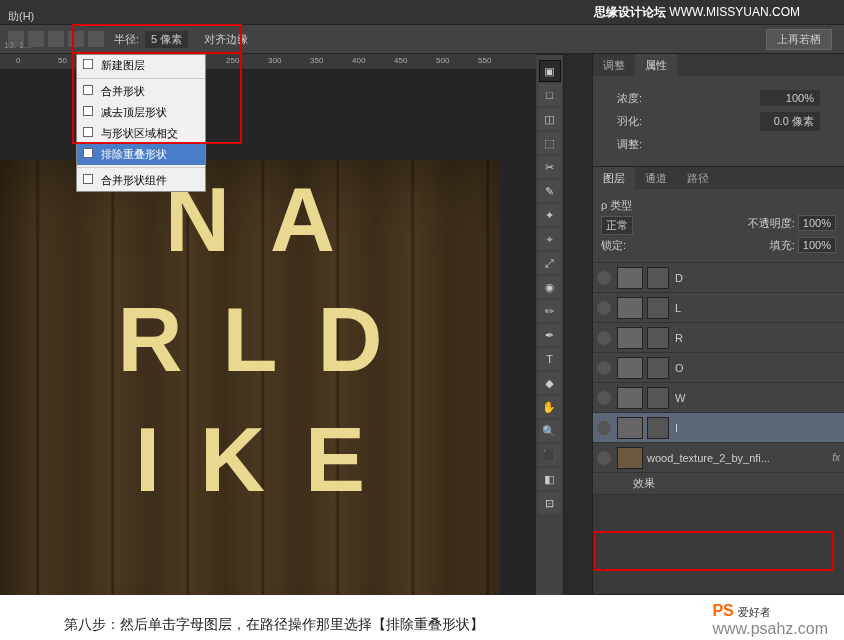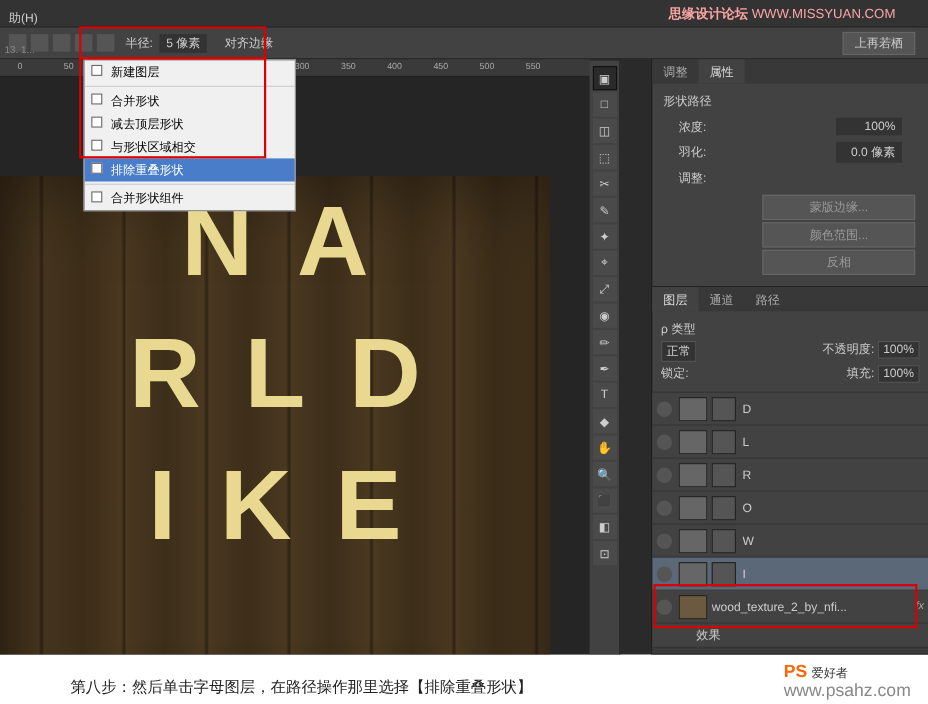--- a/index.html
+++ b/index.html
@@ -1,29 +1,29 @@
 <!DOCTYPE html>
 <html><head>
 <meta charset="utf-8">
 <style>
 * { margin: 0; padding: 0; box-sizing: border-box; font-family: "Microsoft YaHei", Arial, sans-serif; }
 body { background: #fff; width: 844px; height: 640px; position: relative; overflow: hidden; }
 .app { background: #2a2a2a; width: 844px; height: 595px; position: relative; overflow: hidden; }
-.watermark-top { position: absolute; top: 4px; right: 30px; color: #fca5a5; font-size: 12px; z-index: 100; }
+.watermark-top { position: absolute; top: 4px; right: 44px; color: #ffffff; font-size: 12px; z-index: 100; }
 .watermark-top .bold { font-weight: bold; }
 .menubar { height: 24px; background: #333; display: flex; align-items: flex-end; padding: 0 8px; color: #ccc; font-size: 11px; }
 .menubar span { margin-right: 10px; }
 .optbar { height: 30px; background: #424242; border-top: 1px solid #222; border-bottom: 1px solid #222; display: flex; align-items: center; padding: 0 8px; color: #ccc; font-size: 11px; position: relative; }
 .optbar .ico { width: 16px; height: 16px; background: #555; margin-right: 4px; display: inline-block; }
 .optbar .lbl { margin: 0 6px; }
 .optbar .val { background: #333; padding: 1px 6px; margin-right: 10px; }
 .optbar .right-btn { position: absolute; right: 12px; background: #555; border: 1px solid #666; padding: 2px 10px; font-size: 11px; color: #ccc; }
 .red-box-1 { position: absolute; top: 24px; left: 72px; width: 170px; height: 30px; border: 2px solid #d00; z-index: 50; pointer-events: none; }
 .red-box-2 { position: absolute; top: 52px; left: 72px; width: 170px; height: 92px; border: 2px solid #d00; z-index: 50; pointer-events: none; }
-.dropdown { position: absolute; top: 54px; left: 76px; width: 193px; background: #f0f0f0; z-index: 40; font-size: 11px; color: #000; border: 1px solid #888; }
+.dropdown { position: absolute; top: 54px; left: 76px; width: 130px; background: #f0f0f0; z-index: 40; font-size: 11px; color: #000; border: 1px solid #888; }
 .dropdown .item { padding: 3px 8px 3px 24px; position: relative; }
 .dropdown .item.selected { background: #4a7dc9; color: #fff; }
 .dropdown .item .sq { position: absolute; left: 6px; top: 4px; width: 10px; height: 10px; border: 1px solid #666; background: #fff; }
 .dropdown .sep { height: 1px; background: #ccc; margin: 2px 0; }
 .ruler-h { position: absolute; top: 54px; left: 0; right: 280px; height: 16px; background: #3a3a3a; border-bottom: 1px solid #222; }
 .ruler-h .tick { position: absolute; top: 2px; color: #aaa; font-size: 8px; }
 .canvas-area { position: absolute; top: 70px; left: 0; right: 280px; bottom: 0; background: #252525; overflow: hidden; }
 .canvas { position: absolute; top: 90px; left: 0; width: 500px; height: 520px; background: repeating-linear-gradient(90deg, #3d2e1a 0px, #4a3820 35px, #2f2315 38px, #4a3820 40px, #3d2e1a 75px); overflow: hidden; box-shadow: inset 0 0 80px rgba(0,0,0,.5); }
 .letters { color: #e8d890; font-family: "Times New Roman", serif; font-weight: bold; text-align: center; }
 .row { letter-spacing: 40px; padding-left: 40px; font-size: 90px; line-height: 120px; white-space: nowrap; }
@@ -154,36 +154,30 @@
   </div>
 
   <div class="right-panel">
 
     <div class="panel">
       <div class="panel-tabs">
         <div class="tab">调整</div>
         <div class="tab active">属性</div>
       </div>
       <div class="props">
-        <div style="margin-bottom:8px">形状路径</div>
         <div class="row-p">
           <span>浓度:</span>
           <span class="inp">100%</span>
         </div>
         <div class="row-p">
           <span>羽化:</span>
           <span class="inp">0.0 像素</span>
         </div>
         <div class="row-p">
           <span>调整:</span>
-        </div>
-        <div class="btns">
-          <span class="btn">蒙版边缘...</span>
-          <span class="btn">颜色范围...</span>
-          <span class="btn">反相</span>
         </div>
       </div>
     </div>
 
     <div class="panel layers">
       <div class="panel-tabs">
         <div class="tab active">图层</div>
         <div class="tab">通道</div>
         <div class="tab">路径</div>
       </div>

